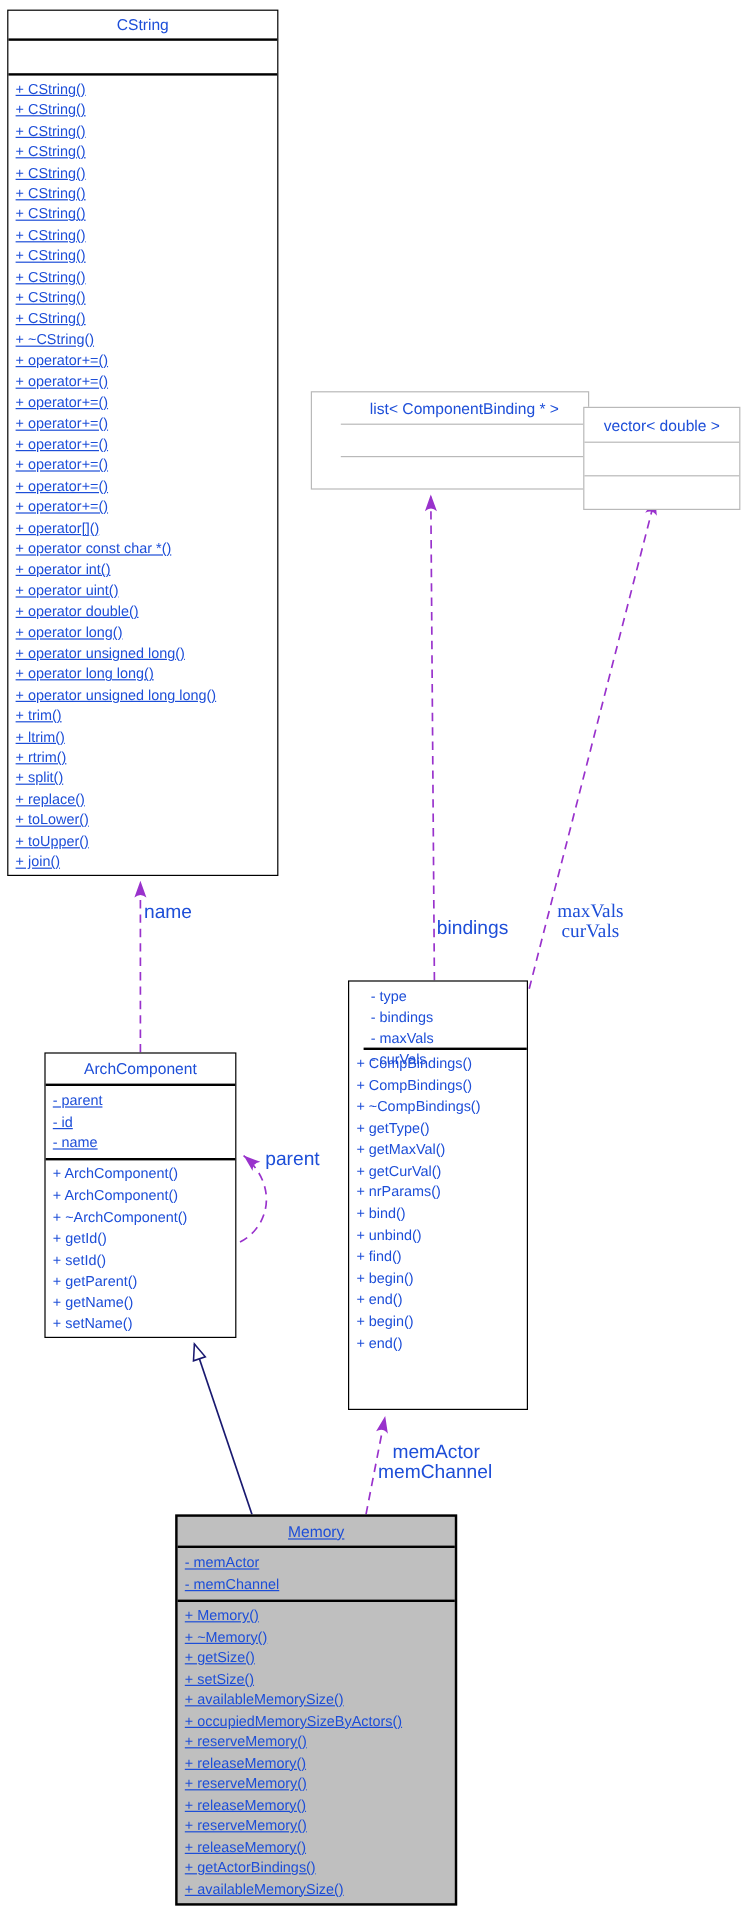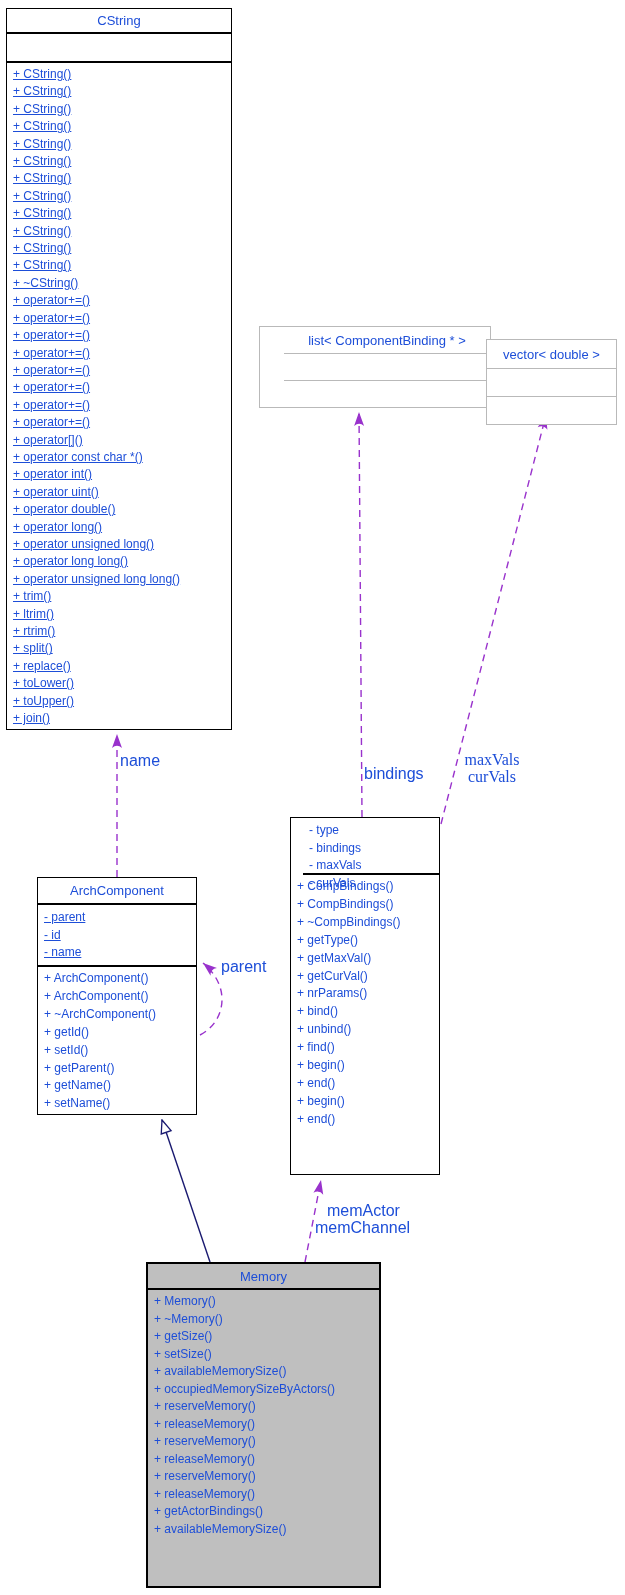--- a/index.html
+++ b/index.html
@@ -13,21 +13,21 @@
   }
   
   .uml-box{
     position:absolute;
     background:#ffffff;
     border:1px solid #000;
     box-sizing:border-box;
     display:flex;
     flex-direction:column;
   }
-  .uml-box.selected{border-width:2px;}
+  .uml-box.selected{border-width:2px;text-decoration:underline;}
   .uml-box.template{border-color:#b9b9b9;}
   .uml-title{
     flex:0 0 auto;
     display:flex;align-items:center;justify-content:center;
     font-size:13px;
     border-bottom:2px solid #000;
     box-sizing:border-box;
   }
   .template .uml-title{border-bottom:1px solid #b9b9b9;}
   .uml-attrs{
@@ -186,20 +186,24 @@
         <div class="member-row">+ getId()</div>
         <div class="member-row">+ setId()</div>
         <div class="member-row">+ getParent()</div>
         <div class="member-row">+ getName()</div>
         <div class="member-row">+ setName()</div>
       </div>
   </div>
 
   <div class="uml-box selected lh175" style="left: 146px; top: 1262px; width: 235px; height: 326px; background: rgb(191, 191, 191);">
     <div class="uml-title" style="height:26px;">Memory</div>
+    <div class="uml-attrs lh175" style="height:45px;">
+        <div class="member-row">- memActor</div>
+        <div class="member-row">- memChannel</div>
+      </div>
     <div class="uml-methods lh175">
         <div class="member-row">+ Memory()</div>
         <div class="member-row">+ ~Memory()</div>
         <div class="member-row">+ getSize()</div>
         <div class="member-row">+ setSize()</div>
         <div class="member-row">+ availableMemorySize()</div>
         <div class="member-row">+ occupiedMemorySizeByActors()</div>
         <div class="member-row">+ reserveMemory()</div>
         <div class="member-row">+ releaseMemory()</div>
         <div class="member-row">+ reserveMemory()</div>

